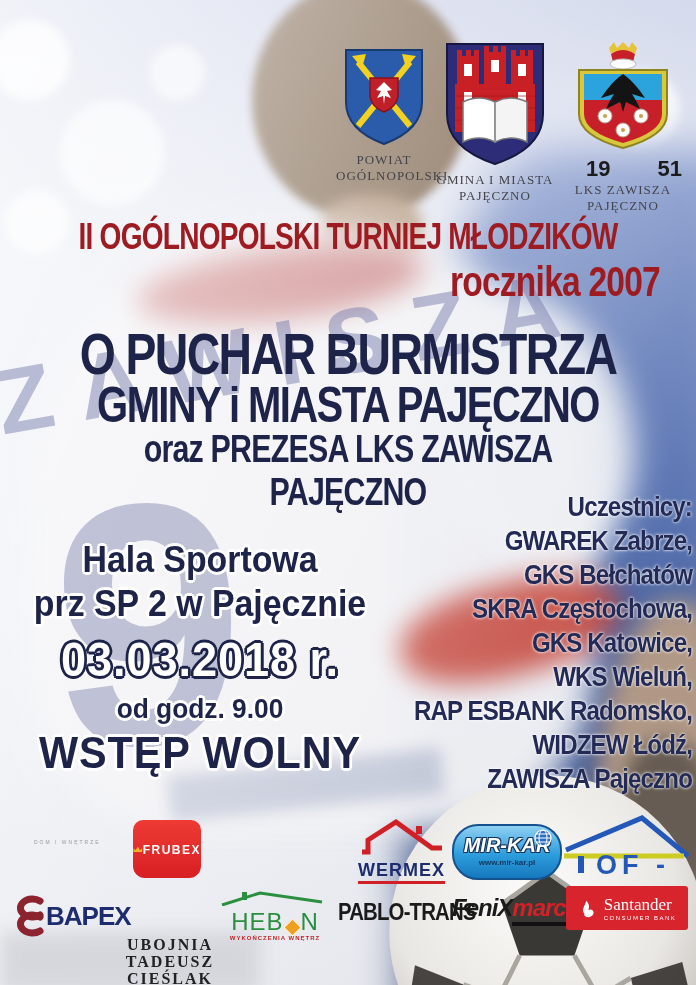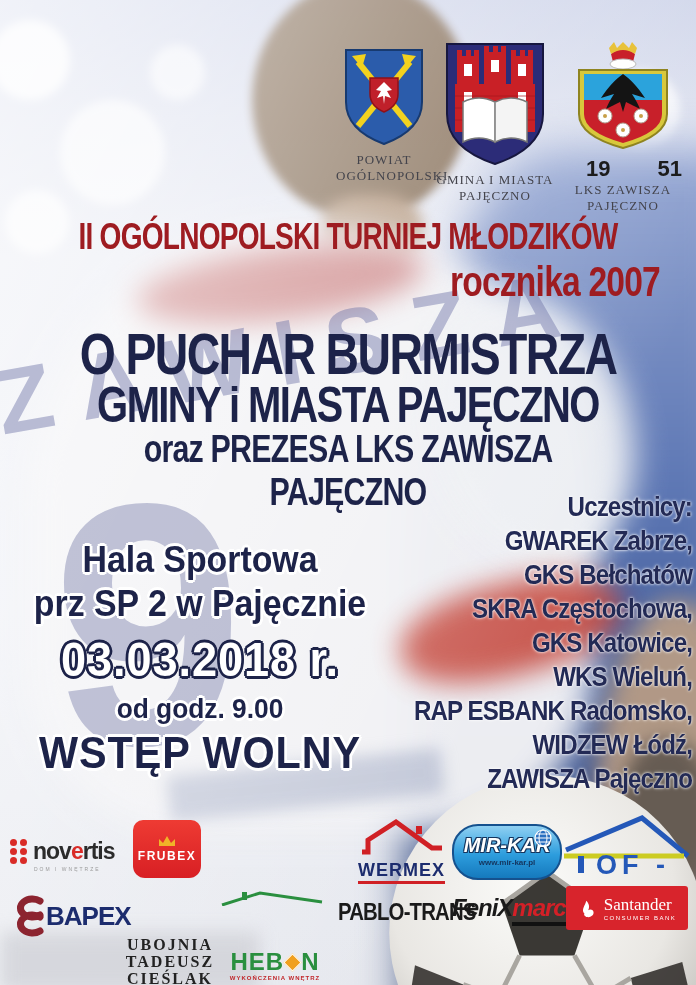--- a/index.html
+++ b/index.html
@@ -52,35 +52,35 @@
   .ev-date{font-size:48px;line-height:56px;margin-top:6px;letter-spacing:1px;}
   .ev-time{font-size:28px;line-height:34px;margin-top:4px;}
   .ev-adm{font-size:44px;line-height:50px;margin-top:2px;letter-spacing:1px;}
   
   .sp{z-index:6;}
   .novertis-txt{font-size:23px;font-weight:bold;color:#2b2b2b;letter-spacing:-1px;}
   .novertis-sub{font-size:5px;color:#9a9a9a;letter-spacing:2px;margin-top:1px;}
   .dots{display:grid;grid-template-columns:8px 8px;grid-gap:2px;margin-right:5px;}
   .dot{width:7px;height:7px;border-radius:50%;background:#d92b27;}
   .frubex-box{width:68px;height:58px;background:linear-gradient(180deg,#ee3b33,#d81f24);border-radius:10px 10px 12px 12px;
-    display:flex;flex-direction:column;align-items:center;justify-content:center;}
+    display:flex;flex-direction:row;align-items:center;justify-content:center;}
   .frubex-txt{color:#fff;font-size:12px;font-weight:bold;letter-spacing:1.5px;margin-top:2px;}
   .fenix-top{font-size:10px;font-weight:bold;color:#4b3fa0;letter-spacing:2px;text-align:center;}
   .fenix-txt{font-family:"DejaVu Serif",serif;font-style:italic;font-weight:bold;font-size:36px;color:#4a3da8;
     text-align:center;line-height:38px;text-shadow:1px 1px 0 #fff,-1px -1px 0 #cfcaf0;}
   .wermex-txt{font-size:18px;font-weight:bold;color:#1c2c6e;letter-spacing:1px;border-bottom:3px solid #d02025;padding-bottom:1px;}
   .mirkar-pill{width:106px;height:52px;border-radius:26px;border:2px solid #15518e;
     background:linear-gradient(180deg,#8fd0f2,#2d9ddd 55%,#1579bd);text-align:center;position:relative;}
   .mirkar-txt{font-size:20px;font-weight:800;font-style:italic;color:#fff;letter-spacing:0;margin-top:8px;
     text-shadow:-1px -1px 0 #14355e,1px -1px 0 #14355e,-1px 1px 0 #14355e,1px 1px 0 #14355e;}
   .mirkar-url{font-size:8px;font-weight:bold;color:#14355e;margin-top:1px;}
   .tofx-txt{font-size:27px;font-weight:800;color:#2458b8;letter-spacing:5px;}
   .bapex-txt{font-size:26px;font-weight:700;color:#1c2c6e;letter-spacing:-1px;}
   .ubojnia{font-family:"Liberation Serif",serif;font-size:16px;font-weight:bold;color:#222;letter-spacing:2px;line-height:17px;text-align:center;}
-  .heban-word{font-size:24px;font-weight:700;color:#2a8f3f;letter-spacing:1px;line-height:24px;display:flex;align-items:center;margin-top:40px;}
+  .heban-word{font-size:24px;font-weight:400;color:#2a8f3f;letter-spacing:1px;line-height:24px;display:flex;align-items:flex-end;}
   .heban-diamond{width:13px;height:13px;background:#f0a020;transform:rotate(45deg);margin:0 2px;
     box-shadow:inset 0 0 0 1px #fff;}
   .heban-sub{font-size:6px;font-weight:bold;color:#c0262a;letter-spacing:1px;text-align:center;margin-top:1px;}
   .pablo-txt{font-size:24px;font-weight:800;color:#1a1a1a;transform:scaleX(.85);transform-origin:0 50%;letter-spacing:-1px;}
   .inter-txt{font-size:24px;font-weight:800;font-style:italic;letter-spacing:-1px;}
   .inter-black{color:#1a1a1a;}
   .inter-red{color:#d42027;border-bottom:4px solid #111;padding-bottom:1px;}
   .santander-box{width:122px;height:44px;background:#d8242c;border-radius:3px;display:flex;align-items:center;justify-content:center;}
   .santander-txt{font-family:"Liberation Serif",serif;font-size:17px;color:#fff;line-height:18px;}
   .santander-sub{font-size:6px;color:#fff;letter-spacing:1.5px;margin-top:1px;}
@@ -233,31 +233,20 @@
 
   <div class="abs event">
     <div class="ev-venue navy ow">Hala Sportowa</div>
     <div class="ev-venue navy ow">prz SP 2 w Pajęcznie</div>
     <div class="ev-date on">03.03.2018 r.</div>
     <div class="ev-time navy ow">od godz. 9.00</div>
     <div class="ev-adm navy ow">WSTĘP WOLNY</div>
   </div>
 
   <div class="abs sp" style="left:10px;top:838px">
-    <div style="display:flex;align-items:center">
-      <div class="dots">
-        <i class="dot"></i>
-          <i class="dot"></i>
-          <i class="dot"></i>
-          <i class="dot"></i>
-          <i class="dot"></i>
-          <i class="dot"></i>
-      </div>
-      <div class="novertis-txt"><span>nov</span><span style="color:#d92b27">e</span><span>rtis</span></div>
-    </div>
     <div class="novertis-sub" style="margin-left:24px">DOM I WNĘTRZE</div>
   </div>
 
   <div class="abs sp frubex-box" style="left:133px;top:820px">
     <svg width="18" height="11" viewBox="0 0 18 11">
       <path d="M1 10 L1 3 L5 7 L9 0 L13 7 L17 3 L17 10 Z" fill="#f0b428"></path>
     </svg>
     <div class="frubex-txt">FRUBEX</div>
   </div>
 

